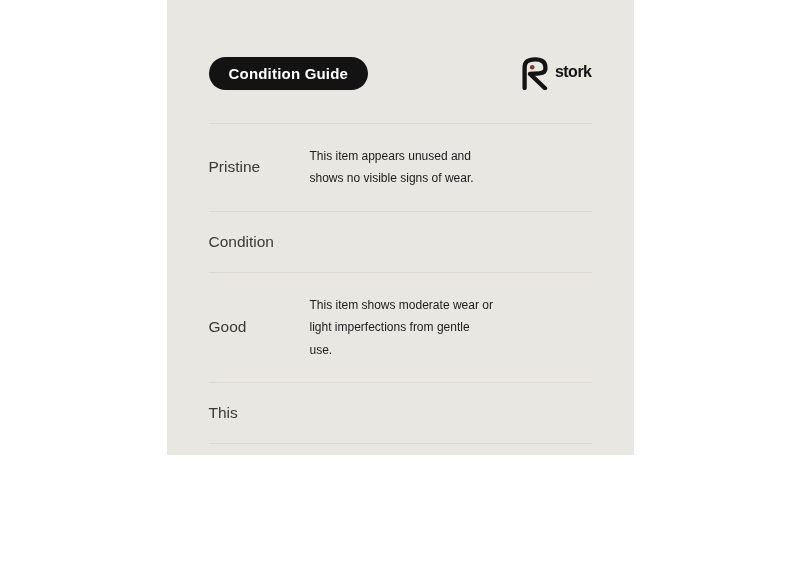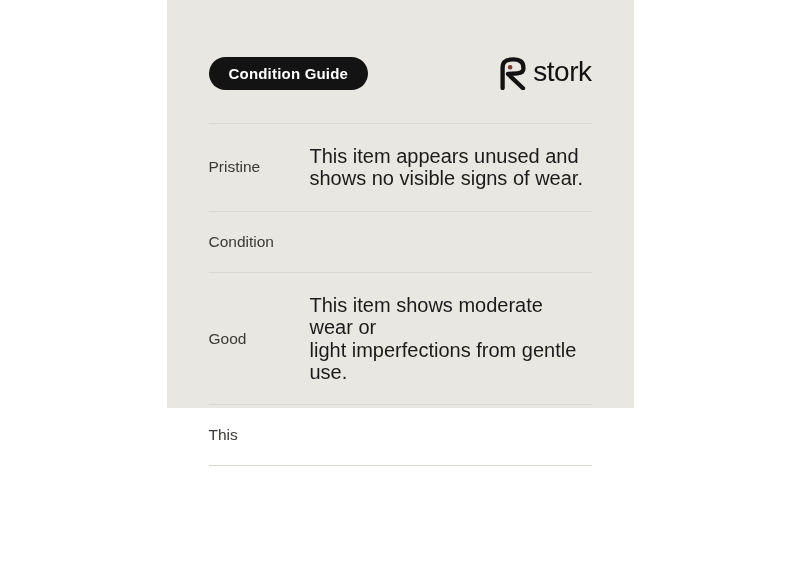--- a/index.html
+++ b/index.html
@@ -16,21 +16,21 @@
   * { margin: 0; padding: 0; box-sizing: border-box; }
   html, body {
     width: 800px;
     height: 570px;
     background: var(--page-background);
     font-family: "Liberation Sans", "DejaVu Sans", sans-serif;
     overflow: hidden;
   }
   .card {
     width: 467px;
-    height: 408px;
+    height: 455px;
     margin: 0 auto;
     background: var(--card-background);
     padding: 57px 42px 0 42px;
   }
   .card-header {
     display: flex;
     align-items: center;
     justify-content: space-between;
     height: 33px;
     margin-bottom: 33px;
@@ -55,22 +55,22 @@
   }
   .brand .logo-icon {
     display: inline-flex;
     width: 26px;
     height: 33px;
   }
   .brand .logo-icon svg { width: 100%; height: 100%; }
   .brand .logo-path { stroke: var(--logo-ink); }
   .brand .logo-dot { fill: var(--logo-dot); }
   .brand-name {
-    font-size: 28px;
-    font-weight: 400;
+    font-size: 16px;
+    font-weight: 700;
     letter-spacing: -0.5px;
     color: var(--logo-ink);
     line-height: 1;
     padding-bottom: 3px;
   }
   .conditions-table { width: 100%; }
   .condition-row {
     display: flex;
     align-items: center;
     border-top: 1px solid var(--divider);
@@ -79,21 +79,21 @@
   .condition-row:last-child { border-bottom: 1px solid var(--divider); }
   .condition-label {
     width: 101px;
     flex: 0 0 101px;
     font-size: 15.5px;
     font-weight: 400;
     color: var(--label-text);
   }
   .condition-description {
     flex: 1;
-    font-size: 20px;
+    font-size: 12px;
     font-weight: 500;
     line-height: 22.4px;
     color: var(--description-text);
     white-space: pre-line;
   }
 </style>
 </head>
 <body>
 
 <div class="card">

